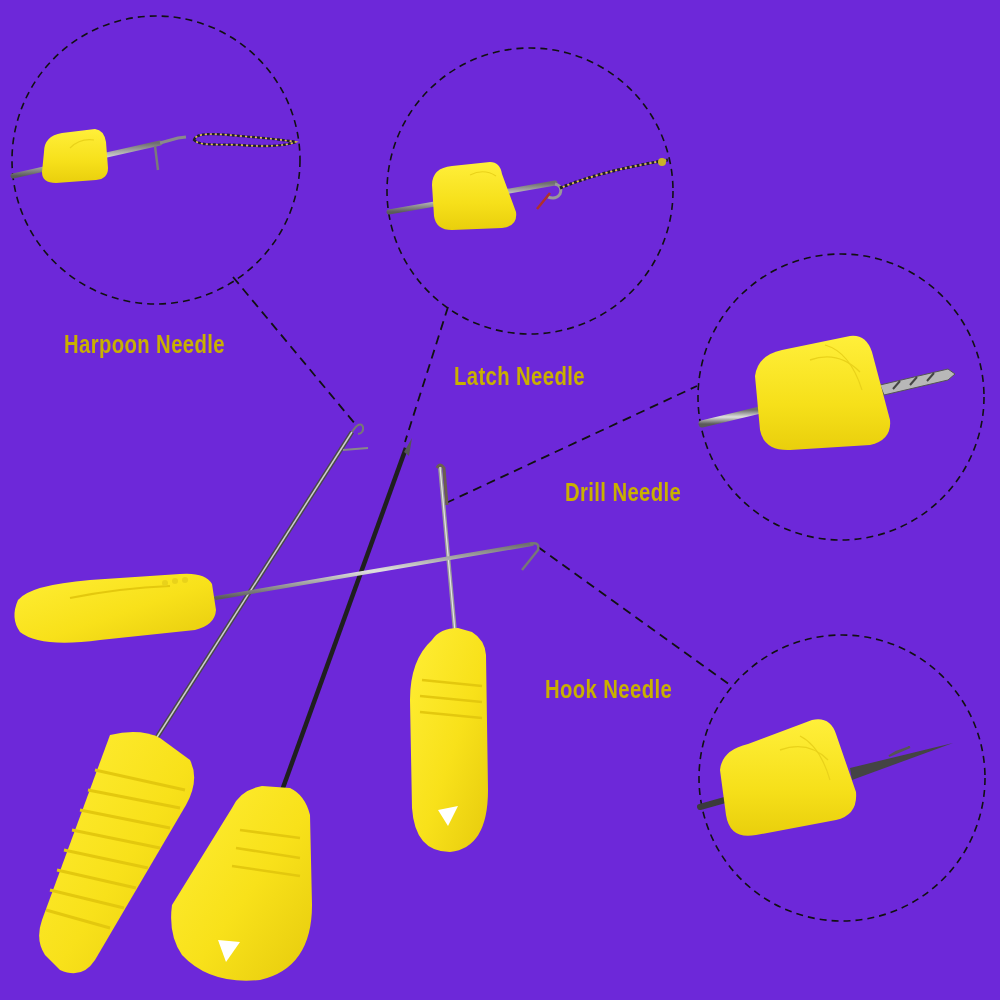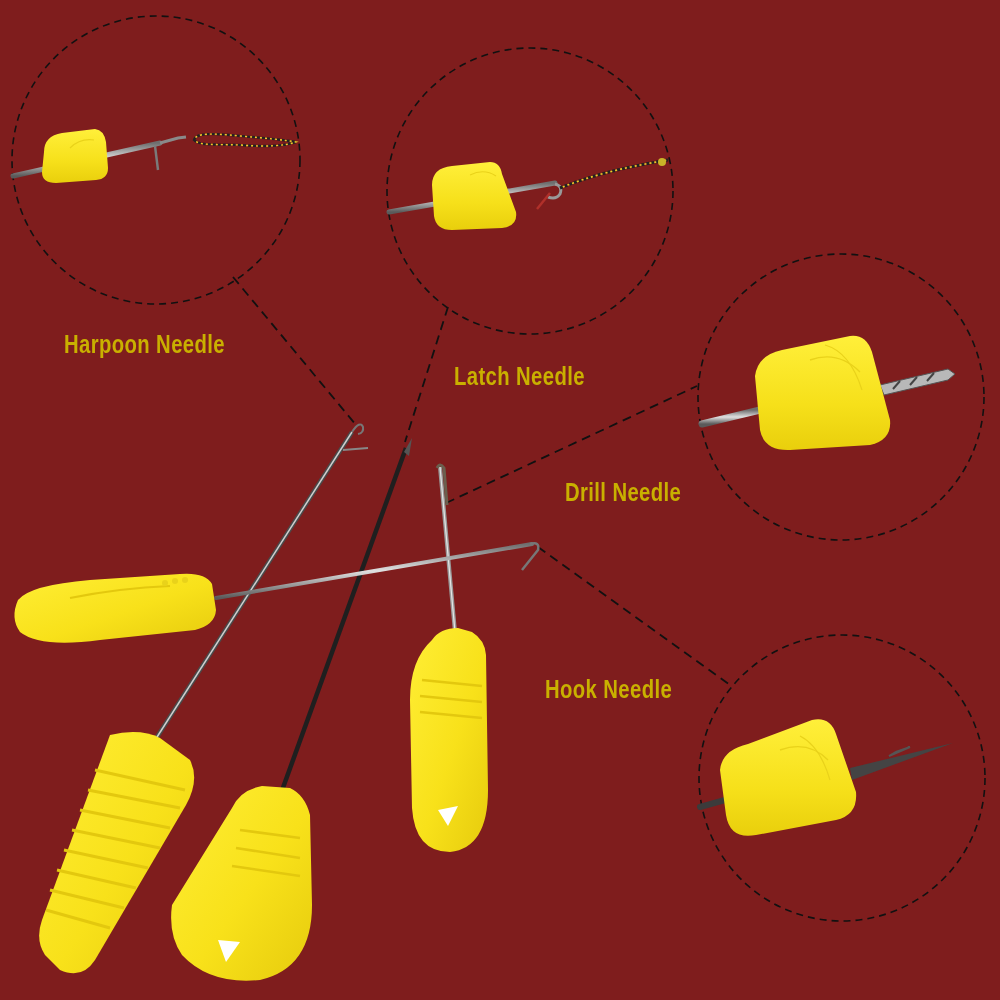--- a/index.html
+++ b/index.html
@@ -1,16 +1,16 @@
 <!DOCTYPE html>
 <html><head>
 <meta charset="utf-8">
 <style>
   html, body { margin: 0; padding: 0; background: #ffffff; }
-  #stage { position: relative; width: 1000px; height: 1000px; overflow: hidden; background: #7f1d1d; }
+  #stage { position: relative; width: 1000px; height: 1000px; overflow: hidden; background: #6d28d9; }
   svg { position: absolute; left: 0; top: 0; }
   .label {
     position: absolute;
     font-family: "Liberation Sans", sans-serif;
     font-weight: bold;
     font-size: 26px;
     letter-spacing: 0.5px;
     transform: scaleX(0.78);
     transform-origin: left center;
     white-space: nowrap;

